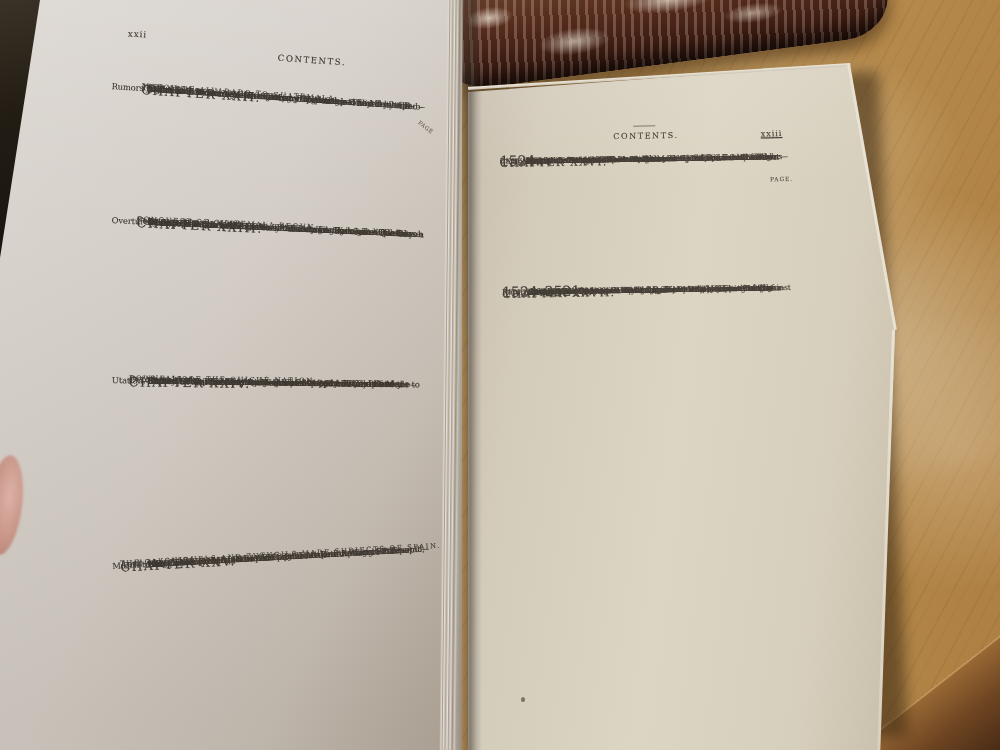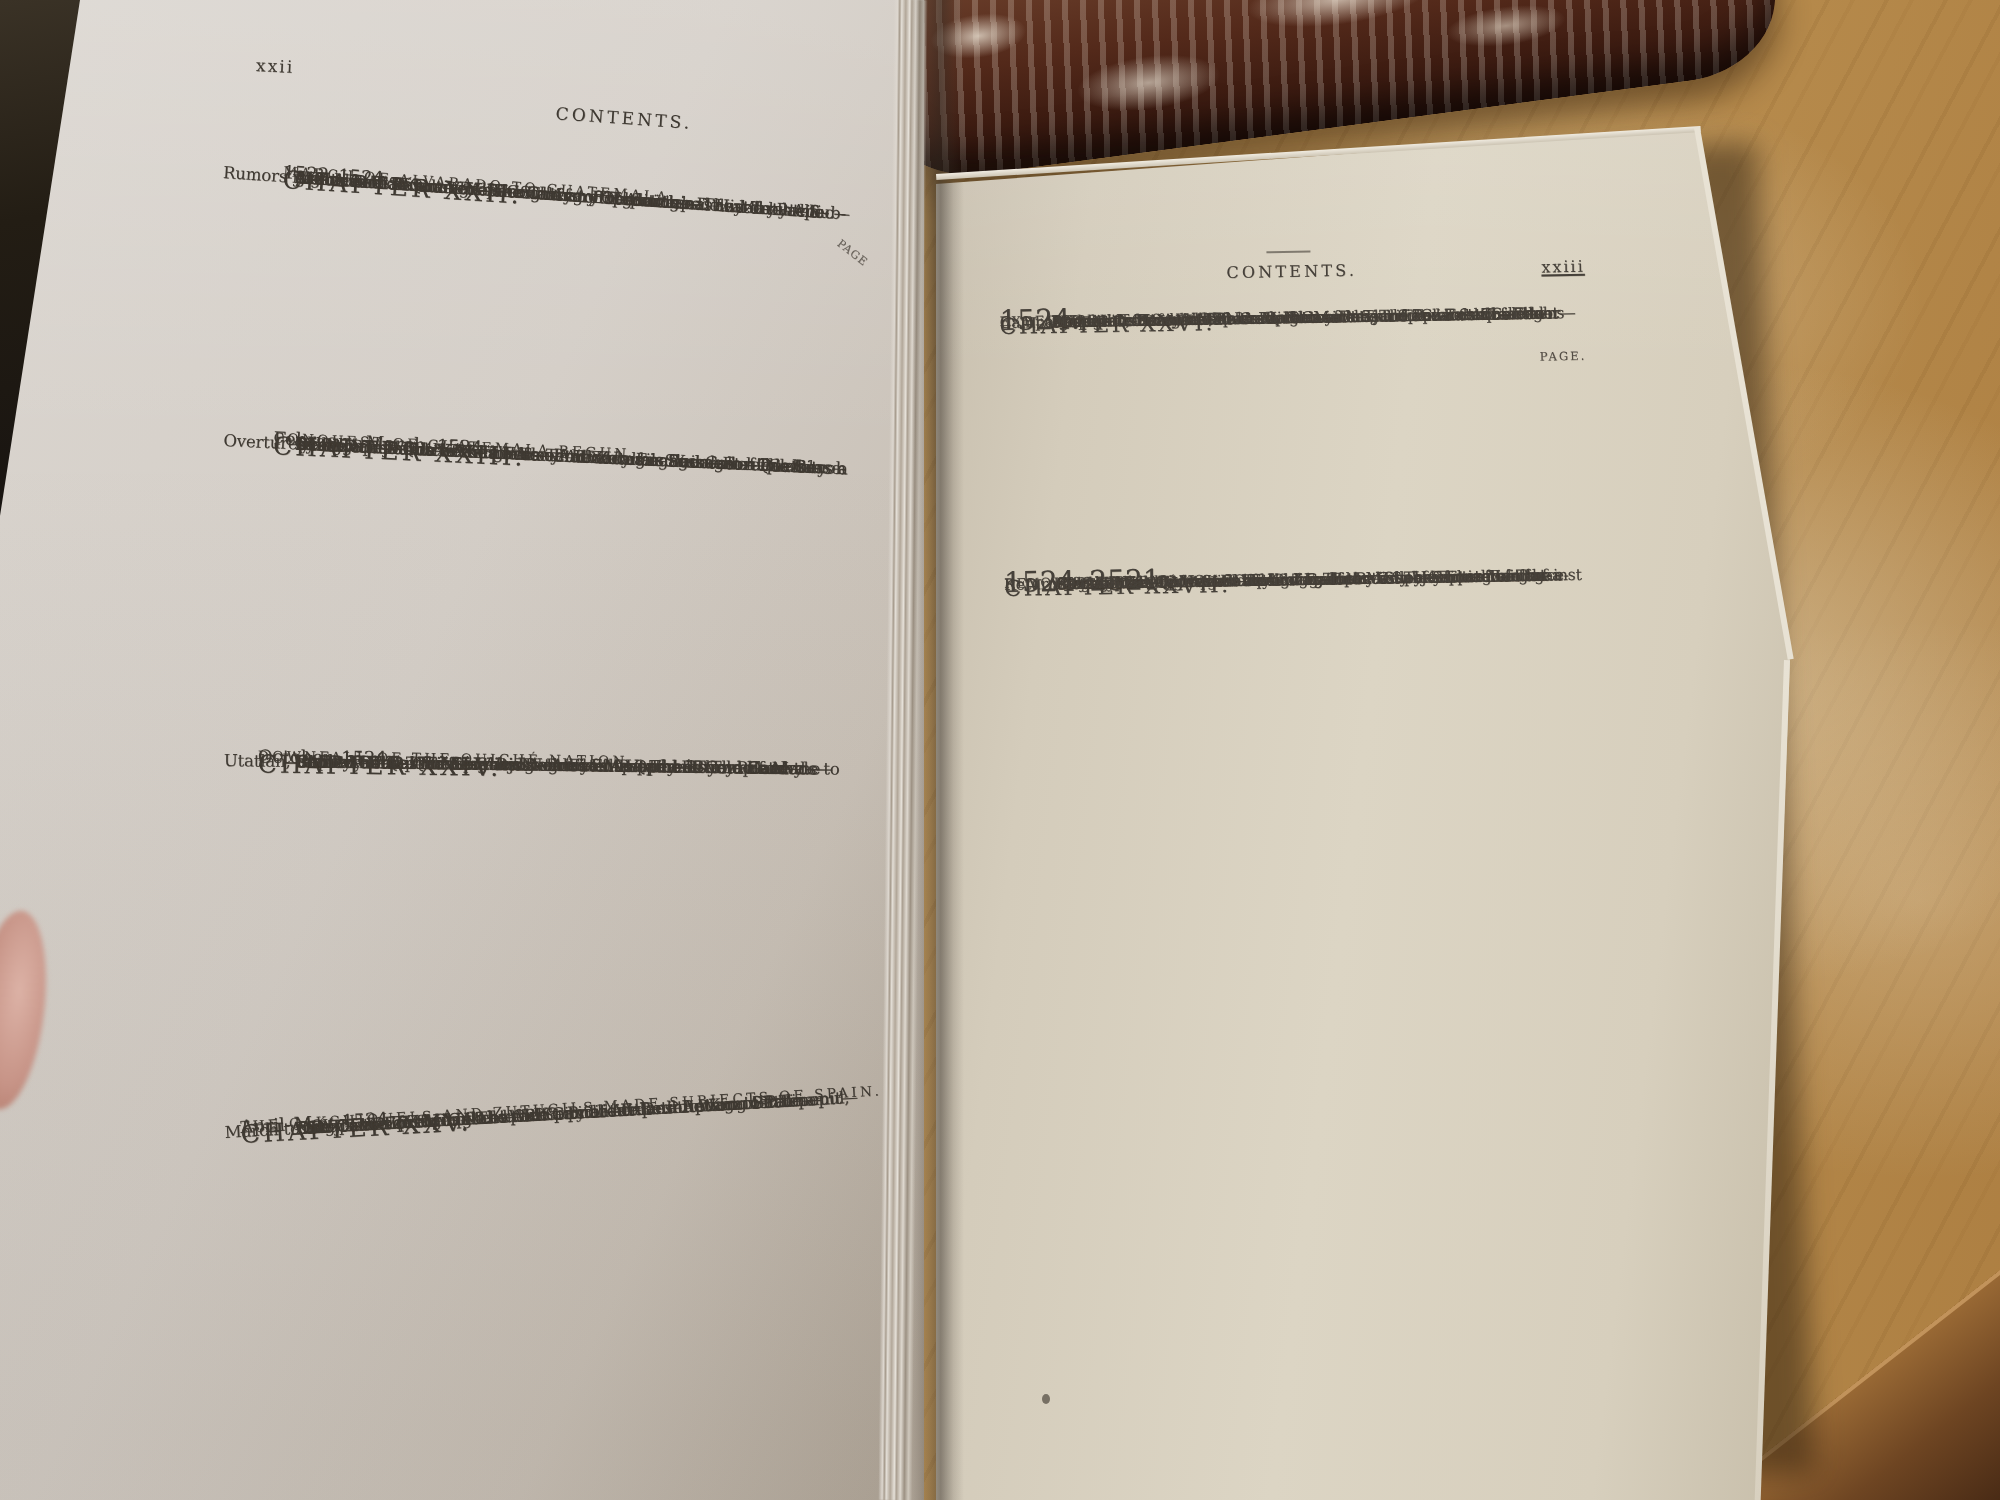--- a/index.html
+++ b/index.html
@@ -123,21 +123,21 @@
   .left-col .ch-date{font-size:9px;line-height:11px;margin-bottom:4px;}
   .left-col .line{font-size:8.3px;line-height:13px;letter-spacing:-.1px;}
   .left-col .para .line{padding-left:36px;}
   .left-col .para .line:first-child{padding-left:0;}
 
   
   .right-col{left:497px;top:0;width:293px;height:750px;color:#46413a;
     transform:rotate(-1deg);transform-origin:0 0;}
   .right-col .running-head{left:0;top:134px;width:293px;font-size:8px;letter-spacing:1.6px;}
   .right-col .head-rule{left:134px;top:128px;width:22px;height:1px;background:rgba(90,84,76,.7);}
-  .right-col .folio{right:0;top:134px;font-size:8px;letter-spacing:1px;text-decoration:underline;}
+  .right-col .folio{right:10px;top:134px;font-size:8px;letter-spacing:1px;text-decoration:underline;}
   .right-col .page-label{right:0;top:181px;font-size:5.8px;letter-spacing:1px;color:#534d45;}
   .right-col .chapter-block{width:293px;}
   .right-col .chapters .chapter-block:nth-of-type(1){top:157px;}
   .right-col .chapters .chapter-block:nth-of-type(2){top:288px;}
   .right-col .ch-heading{font-size:11px;line-height:13px;letter-spacing:1.2px;margin-bottom:4px;}
   .right-col .ch-subtitle{font-size:6.5px;line-height:8px;letter-spacing:1.3px;margin-bottom:2px;}
   .right-col .ch-date{font-size:14px;line-height:9px;margin-bottom:4px;}
   .right-col .line{font-size:7.8px;line-height:10.4px;letter-spacing:-.1px;}
   .right-col .para .line{padding-left:26px;}
   .right-col .para .line:first-child{padding-left:0;}

